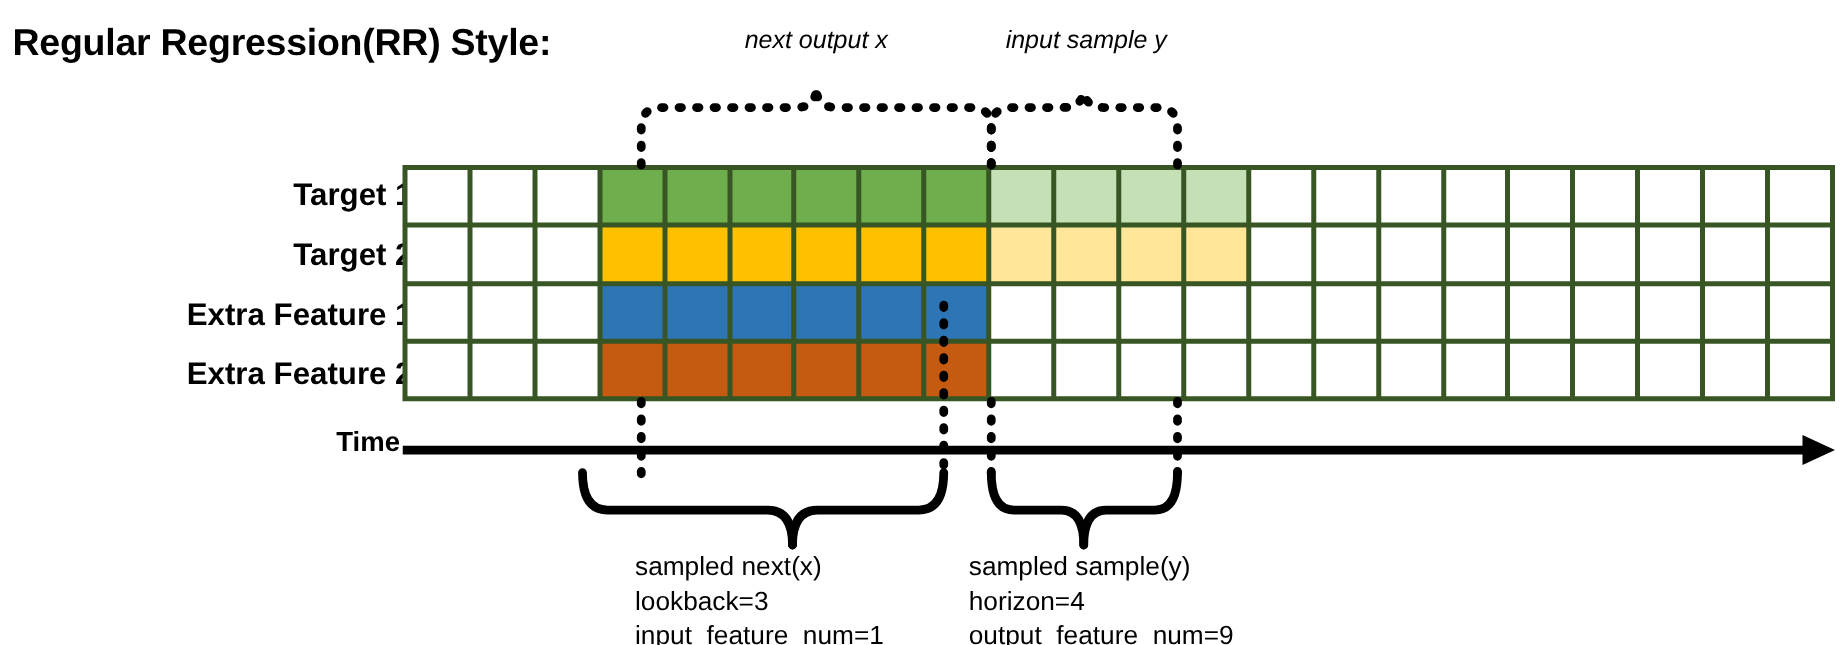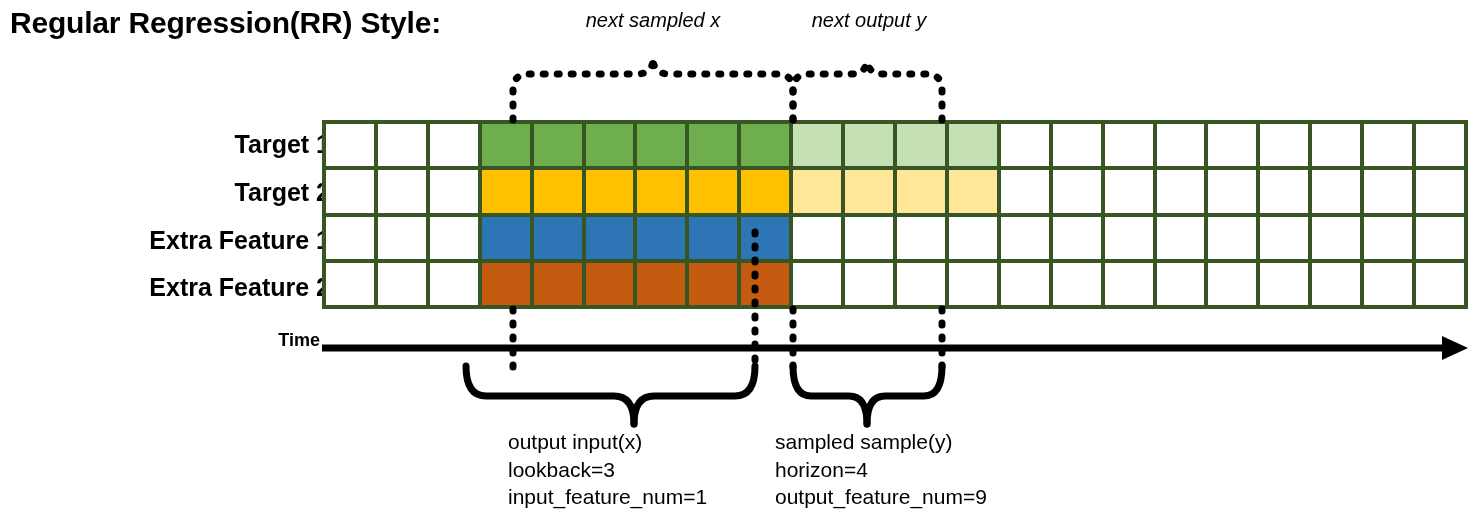--- a/index.html
+++ b/index.html
@@ -1,21 +1,21 @@
 <!DOCTYPE html>
 <html><head>
 <meta charset="utf-8">
 <style>
   html,body{margin:0;padding:0;}
   body{
     width:1476px;height:516px;background:#ffffff;
     font-family:"Liberation Sans", sans-serif;
     position:relative;overflow:hidden;
   }
-  #stage{position:absolute;left:0;top:4px;width:1476px;height:392px;}
+  #stage{position:absolute;left:0;top:16px;width:1476px;height:392px;}
 
   
   #title{
     position:absolute;left:10px;top:2px;
     font-size:30px;font-weight:700;color:#000;
     letter-spacing:-0.2px;white-space:nowrap;
   }
 
   
   .row-label{
@@ -34,21 +34,21 @@
     grid-template-columns:repeat(22,1fr);
     grid-template-rows:repeat(4,1fr);
     gap:4px;padding:4px;
     box-sizing:border-box;
   }
   .cell{background:#ffffff;}
 
   
   #time-label{
     position:absolute;left:130px;top:327px;width:190px;
-    text-align:right;font-size:18px;font-weight:700;color:#000;
+    text-align:right;font-size:22px;font-weight:700;color:#000;
     line-height:1;
   }
   #time-axis{position:absolute;left:322px;top:330px;width:1146px;height:28px;}
 
   
   #overlay{position:absolute;left:0;top:0;width:1476px;height:516px;pointer-events:none;}
 
   
   .top-annot{
     position:absolute;font-size:20px;font-style:italic;color:#000;
@@ -194,25 +194,25 @@
       <path d="M466,362 Q466,392 486,392 L614,392 Q634,392 634,420"></path>
       <path d="M755,362 Q755,392 735,392 L654,392 Q634,392 634,420"></path>
     </g>
 
     <g fill="none" stroke="#000" stroke-width="7" stroke-linecap="round">
       <path d="M793,362 Q793,392 811,392 L849,392 Q867,392 867,420"></path>
       <path d="M942,362 Q942,392 924,392 L885,392 Q867,392 867,420"></path>
     </g>
   </svg>
 
-  <div class="top-annot" style="left:533px;top:6px;width:240px;">next sampled x</div>
-  <div class="top-annot" style="left:749px;top:6px;width:240px;">next output y</div>
+  <div class="top-annot" style="left:533px;top:6px;width:240px;">next output x</div>
+  <div class="top-annot" style="left:749px;top:6px;width:240px;">input sample y</div>
 
   <div class="bottom-annot" style="left:508px;top:424px;">
-    <div>output input(x)</div>
+    <div>sampled next(x)</div>
     <div>lookback=3</div>
     <div>input_feature_num=1</div>
   </div>
   <div class="bottom-annot" style="left:775px;top:424px;">
     <div>sampled sample(y)</div>
     <div>horizon=4</div>
     <div>output_feature_num=9</div>
   </div>
 
 </div>

